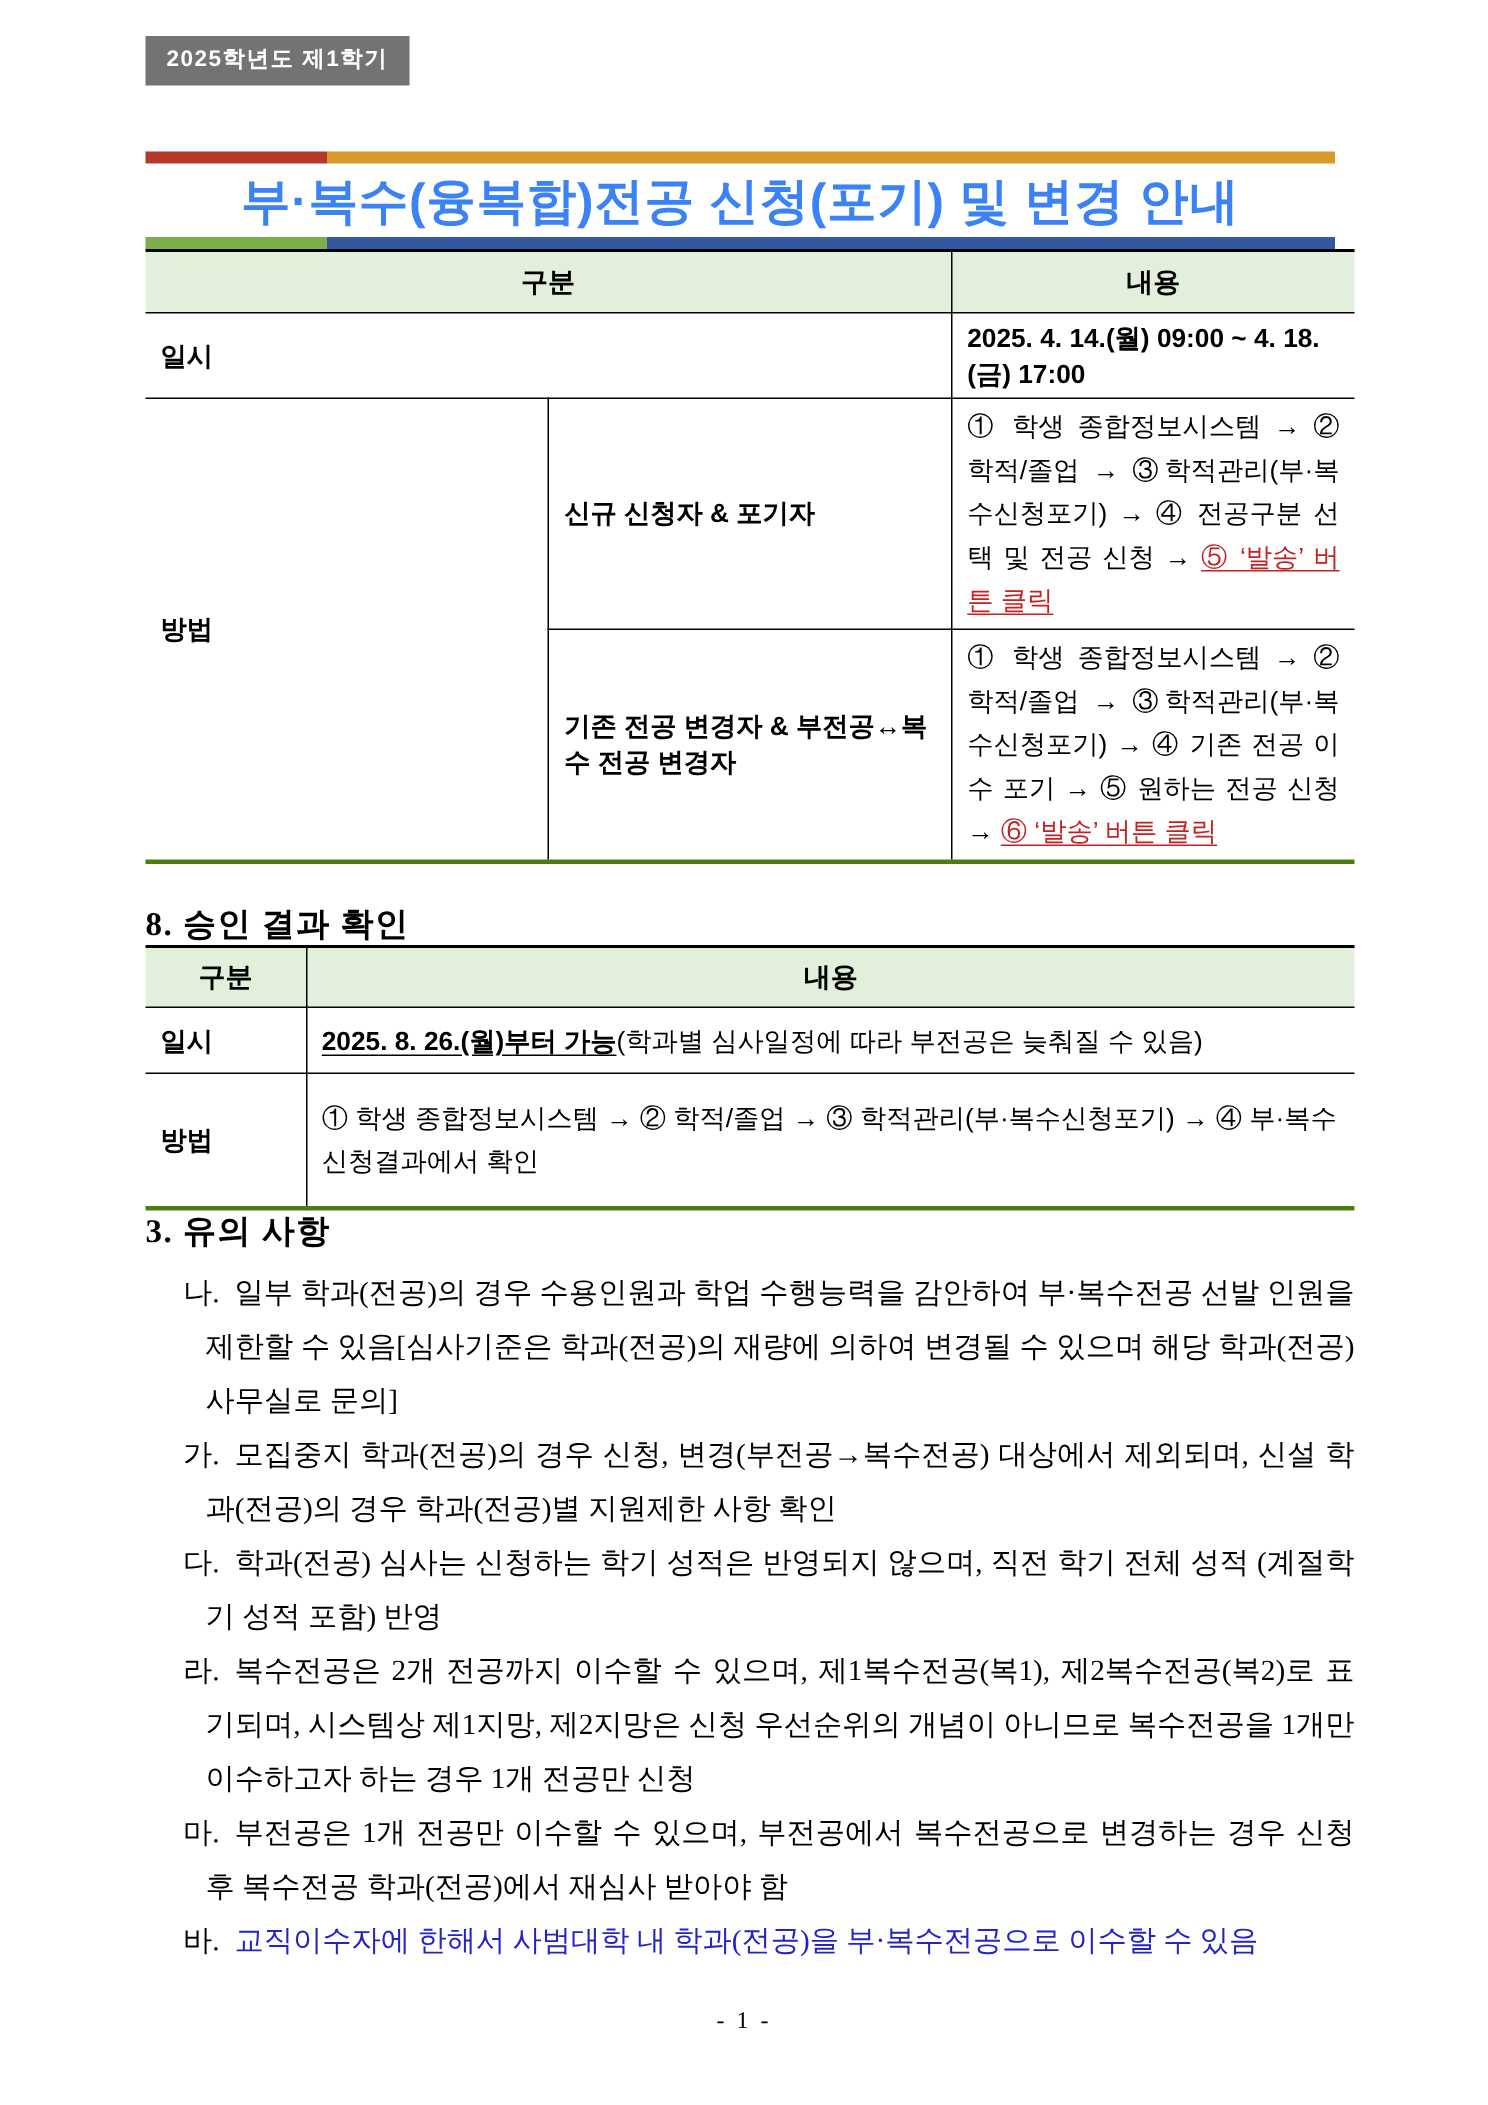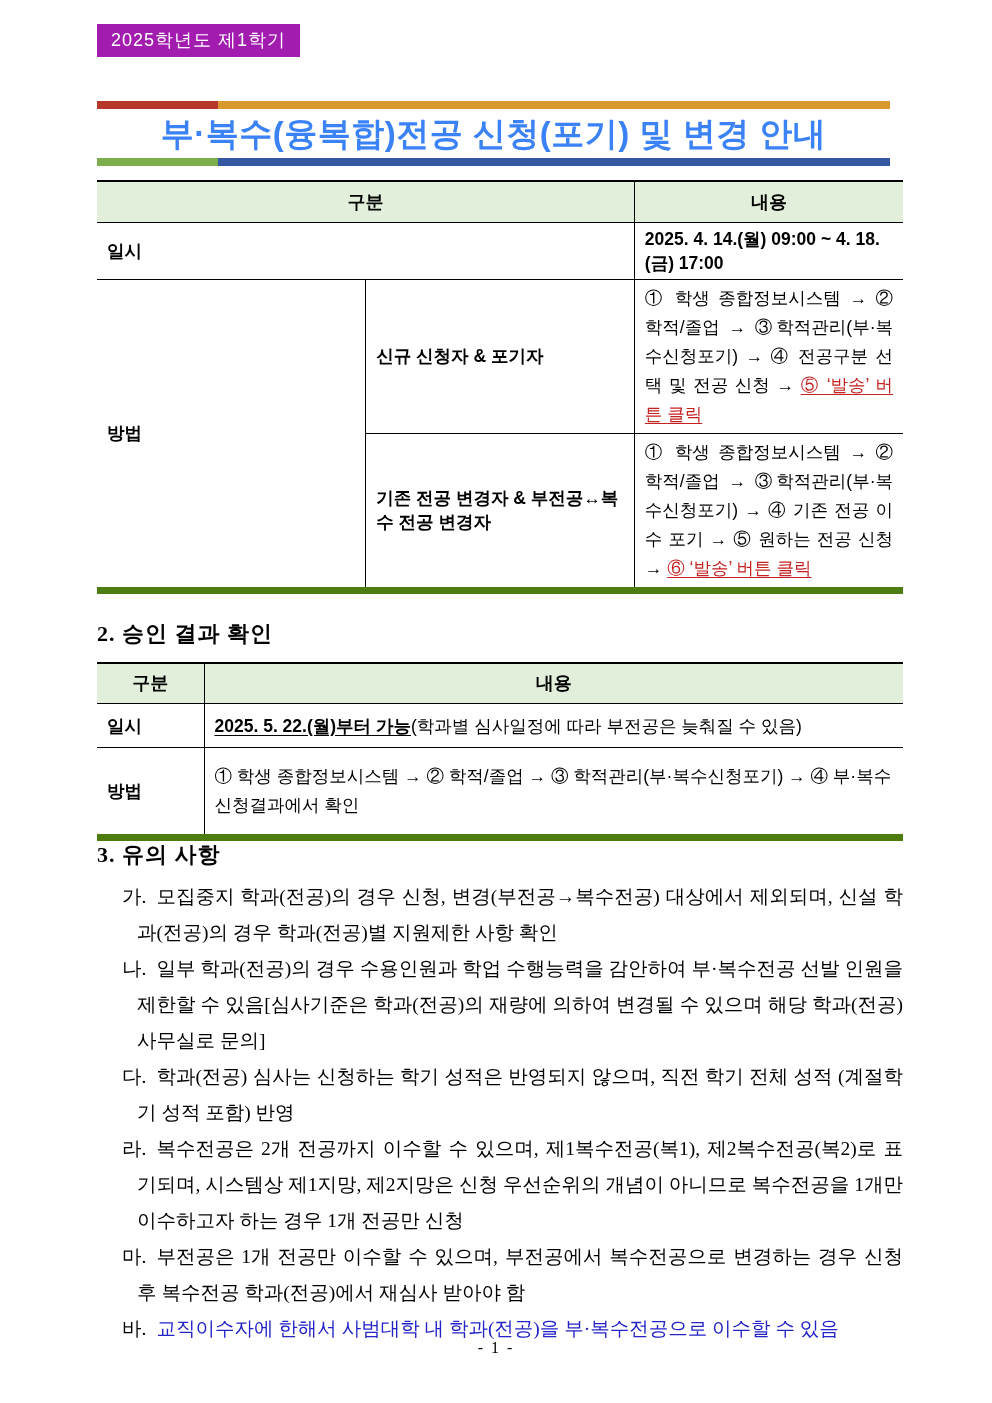--- a/index.html
+++ b/index.html
@@ -9,25 +9,25 @@
     box-sizing:border-box;
     padding:24px 89px 0 97px;
     background:#ffffff;
     font-family:"Liberation Serif", serif;
     color:#000;
     overflow:hidden;
   }
   
   .badge{
     display:inline-block;
-    background:#a21caf;
+    background:#737373;
     color:#ffffff;
     font-family:"Liberation Sans", sans-serif;
-    font-weight:normal;
-    font-size:18px;
+    font-weight:bold;
+    font-size:15px;
     line-height:22px;
     padding:5px 14px 6px 14px;
     letter-spacing:1px;
   }
   
   .title-block{width:793px;margin-top:44px;}
   .bar{display:flex;height:8px;width:100%;}
   .bar .seg-a{width:121px;height:100%;}
   .bar .seg-b{flex:1;height:100%;}
   .bar-top .seg-a{background:#b5382b;}
@@ -54,22 +54,22 @@
     letter-spacing:1px;
   }
   .sec1-heading{margin-top:34px;}
   .sec2-heading{margin-top:26px;}
   .sec3-heading{}
   
   table.info{
     width:806px;
     border-collapse:collapse;
     border-top:2px solid #000;
-    border-bottom:7px solid #4d7c0f;
-    margin-top:14px;
+    border-bottom:3px solid #4d7c0f;
+    margin-top:0;
     font-family:"Liberation Sans", sans-serif;
     font-size:17.5px;
     table-layout:fixed;
   }
   table.info td{
     border:1px solid #000;
     padding:4px 10px;
     vertical-align:middle;
     box-sizing:border-box;
   }
@@ -175,50 +175,50 @@
     <tr class="t1-row-sub">
       <td class="label-cell t1-c2">기존 전공 변경자 &amp; 부전공↔복수 전공 변경자</td>
       <td class="steps">
         <span>① 학생 종합정보시스템 → ② 학적/졸업 → ③학적관리(부·복수신청포기) → ④ 기존 전공 이수 포기 → ⑤ 원하는 전공 신청 → </span><span class="red-link">⑥ ‘발송’ 버튼 클릭</span>
       </td>
     </tr>
   </tbody>
     </table>
 
   
-  <div class="sec-heading sec2-heading">2. 승인 결과 확인</div>
+  <div class="sec-heading sec2-heading">8. 승인 결과 확인</div>
 
   <table class="info">
     <tbody>
         <tr>
       <td class="hdr t2-c1">구분</td>
       <td class="hdr">내용</td>
     </tr>
     <tr class="t2-row-datetime">
       <td class="label-cell">일시</td>
       <td class="left-cell">
-        <span class="bold-underline">2025. 5. 22.(월)부터 가능</span><span>(학과별 심사일정에 따라 부전공은 늦춰질 수 있음)</span>
+        <span class="bold-underline">2025. 8. 26.(월)부터 가능</span><span>(학과별 심사일정에 따라 부전공은 늦춰질 수 있음)</span>
       </td>
     </tr>
     <tr class="t2-row-method">
       <td class="label-cell">방법</td>
       <td class="steps left-cell">① 학생 종합정보시스템 → ② 학적/졸업 → ③ 학적관리(부·복수신청포기) → ④ 부·복수신청결과에서 확인</td>
     </tr>
   </tbody>
     </table>
 
   
   <div class="sec-heading sec3-heading">3. 유의 사항</div>
 
   <div class="notice-list">
     <div class="notice-item">
+      <span class="marker">나.</span><span class="item-text">일부 학과(전공)의 경우 수용인원과 학업 수행능력을 감안하여 부·복수전공 선발 인원을 제한할 수 있음[심사기준은 학과(전공)의 재량에 의하여 변경될 수 있으며 해당 학과(전공) 사무실로 문의]</span>
+    </div>
+    <div class="notice-item">
       <span class="marker">가.</span><span class="item-text">모집중지 학과(전공)의 경우 신청, 변경(부전공→복수전공) 대상에서 제외되며, 신설 학과(전공)의 경우 학과(전공)별 지원제한 사항 확인</span>
-    </div>
-    <div class="notice-item">
-      <span class="marker">나.</span><span class="item-text">일부 학과(전공)의 경우 수용인원과 학업 수행능력을 감안하여 부·복수전공 선발 인원을 제한할 수 있음[심사기준은 학과(전공)의 재량에 의하여 변경될 수 있으며 해당 학과(전공) 사무실로 문의]</span>
     </div>
     <div class="notice-item">
       <span class="marker">다.</span><span class="item-text">학과(전공) 심사는 신청하는 학기 성적은 반영되지 않으며, 직전 학기 전체 성적 (계절학기 성적 포함) 반영</span>
     </div>
     <div class="notice-item">
       <span class="marker">라.</span><span class="item-text">복수전공은 2개 전공까지 이수할 수 있으며, 제1복수전공(복1), 제2복수전공(복2)로 표기되며, 시스템상 제1지망, 제2지망은 신청 우선순위의 개념이 아니므로 복수전공을 1개만 이수하고자 하는 경우 1개 전공만 신청</span>
     </div>
     <div class="notice-item">
       <span class="marker">마.</span><span class="item-text">부전공은 1개 전공만 이수할 수 있으며, 부전공에서 복수전공으로 변경하는 경우 신청 후 복수전공 학과(전공)에서 재심사 받아야 함</span>
     </div>

